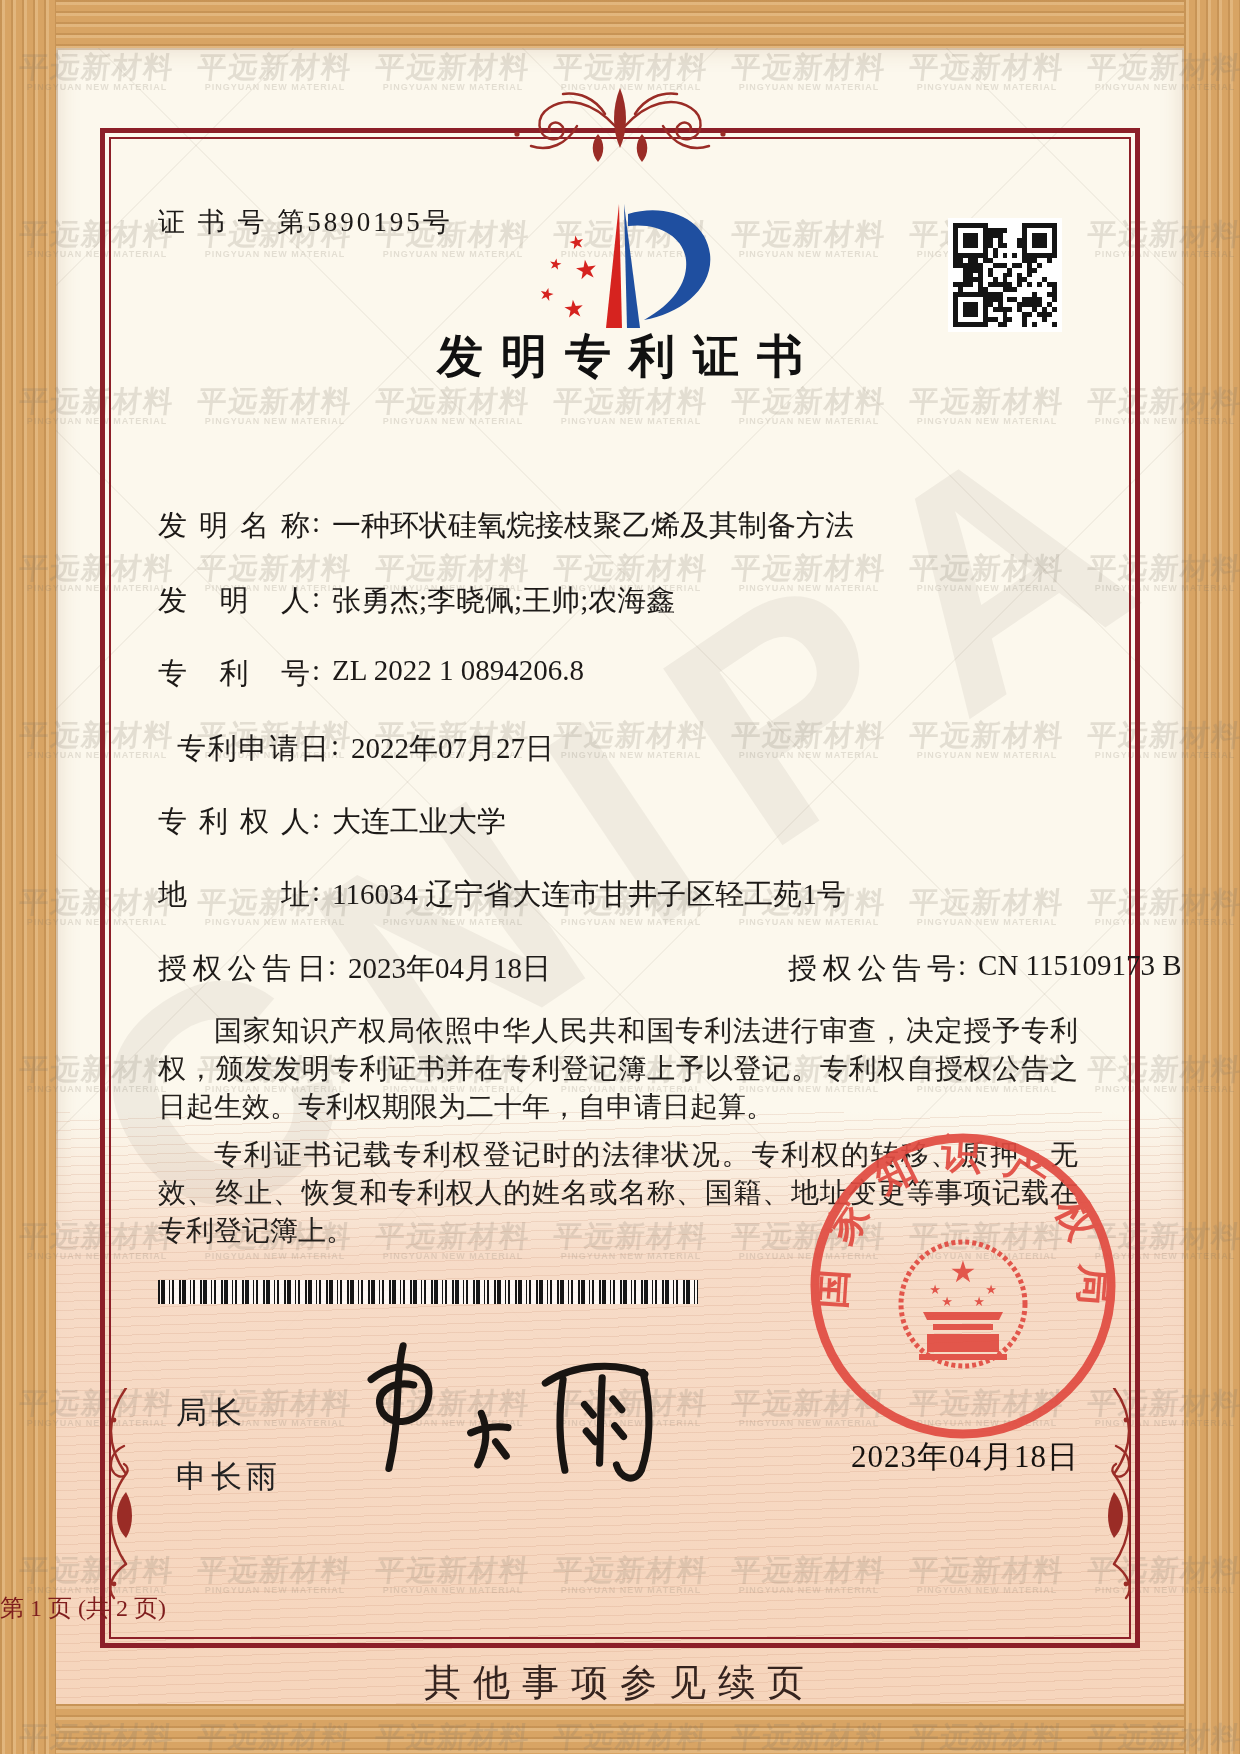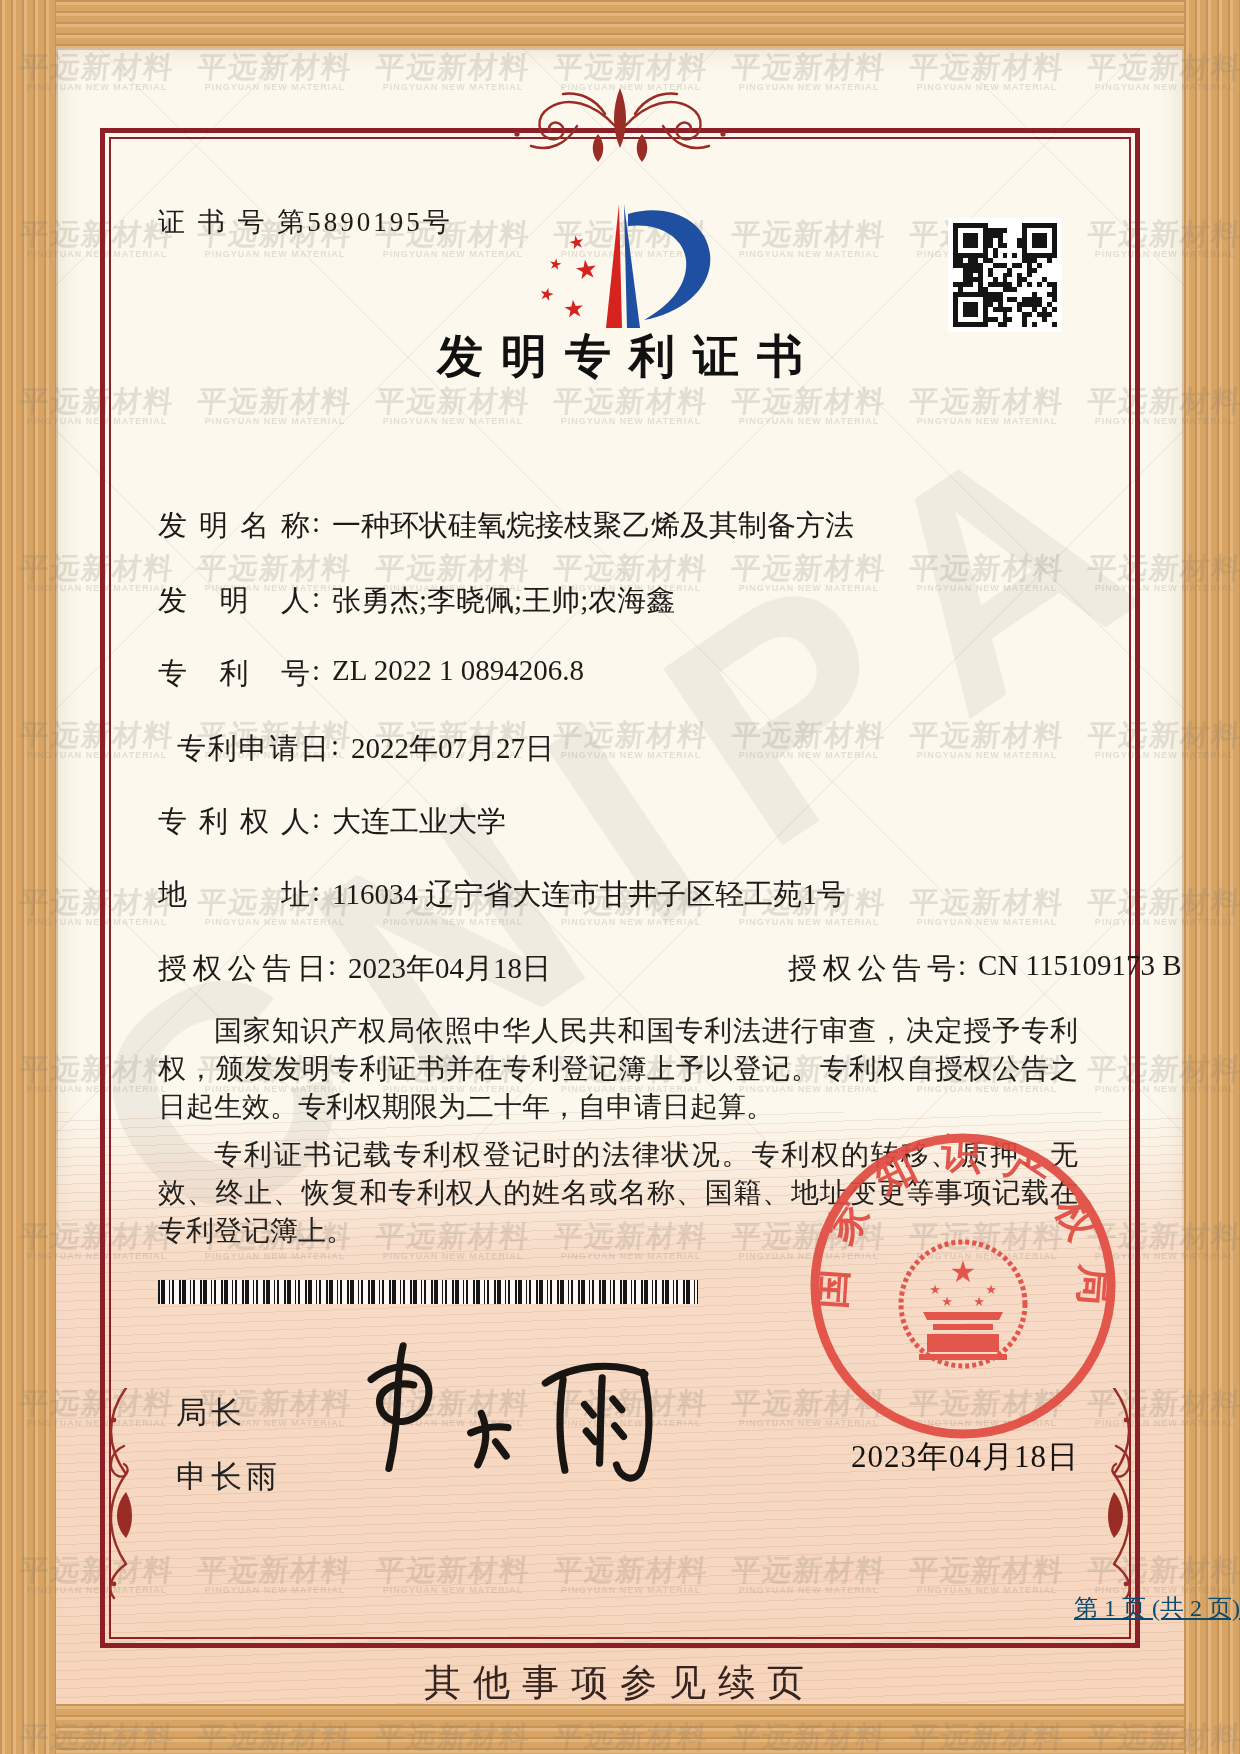--- a/index.html
+++ b/index.html
@@ -73,21 +73,21 @@
 
   .director{position:absolute;left:176px;top:1392px;z-index:11;
       font-family:"Liberation Sans","DejaVu Sans",sans-serif;font-size:31px;color:#222;}
   .director div{margin-bottom:22px;letter-spacing:4px;}
   .sig{position:absolute;left:348px;top:1318px;z-index:12;}
 
   .seal{position:absolute;left:798px;top:1126px;z-index:12;opacity:.92;}
   .seal-date{position:absolute;left:800px;width:330px;top:1436px;z-index:13;text-align:center;
       font-size:31px;color:#171310;letter-spacing:1px;}
 
-  .page-no{position:absolute;left:0;right:0;top:1592px;text-align:right;font-size:24px;color:#0c4a6e;z-index:10;text-decoration:underline;}
+  .page-no{position:absolute;left:0;right:0;top:1592px;text-align:left;font-size:24px;color:#7f1d1d;z-index:10;}
   .footer-note{position:absolute;left:0;right:0;top:1658px;text-align:center;font-size:37px;
       letter-spacing:12px;color:#35241f;z-index:10;}
 </style>
 </head>
 <body>
 
 <div class="page">
 
   <div class="wood h top"></div>
   <div class="wood h bottom"></div>

